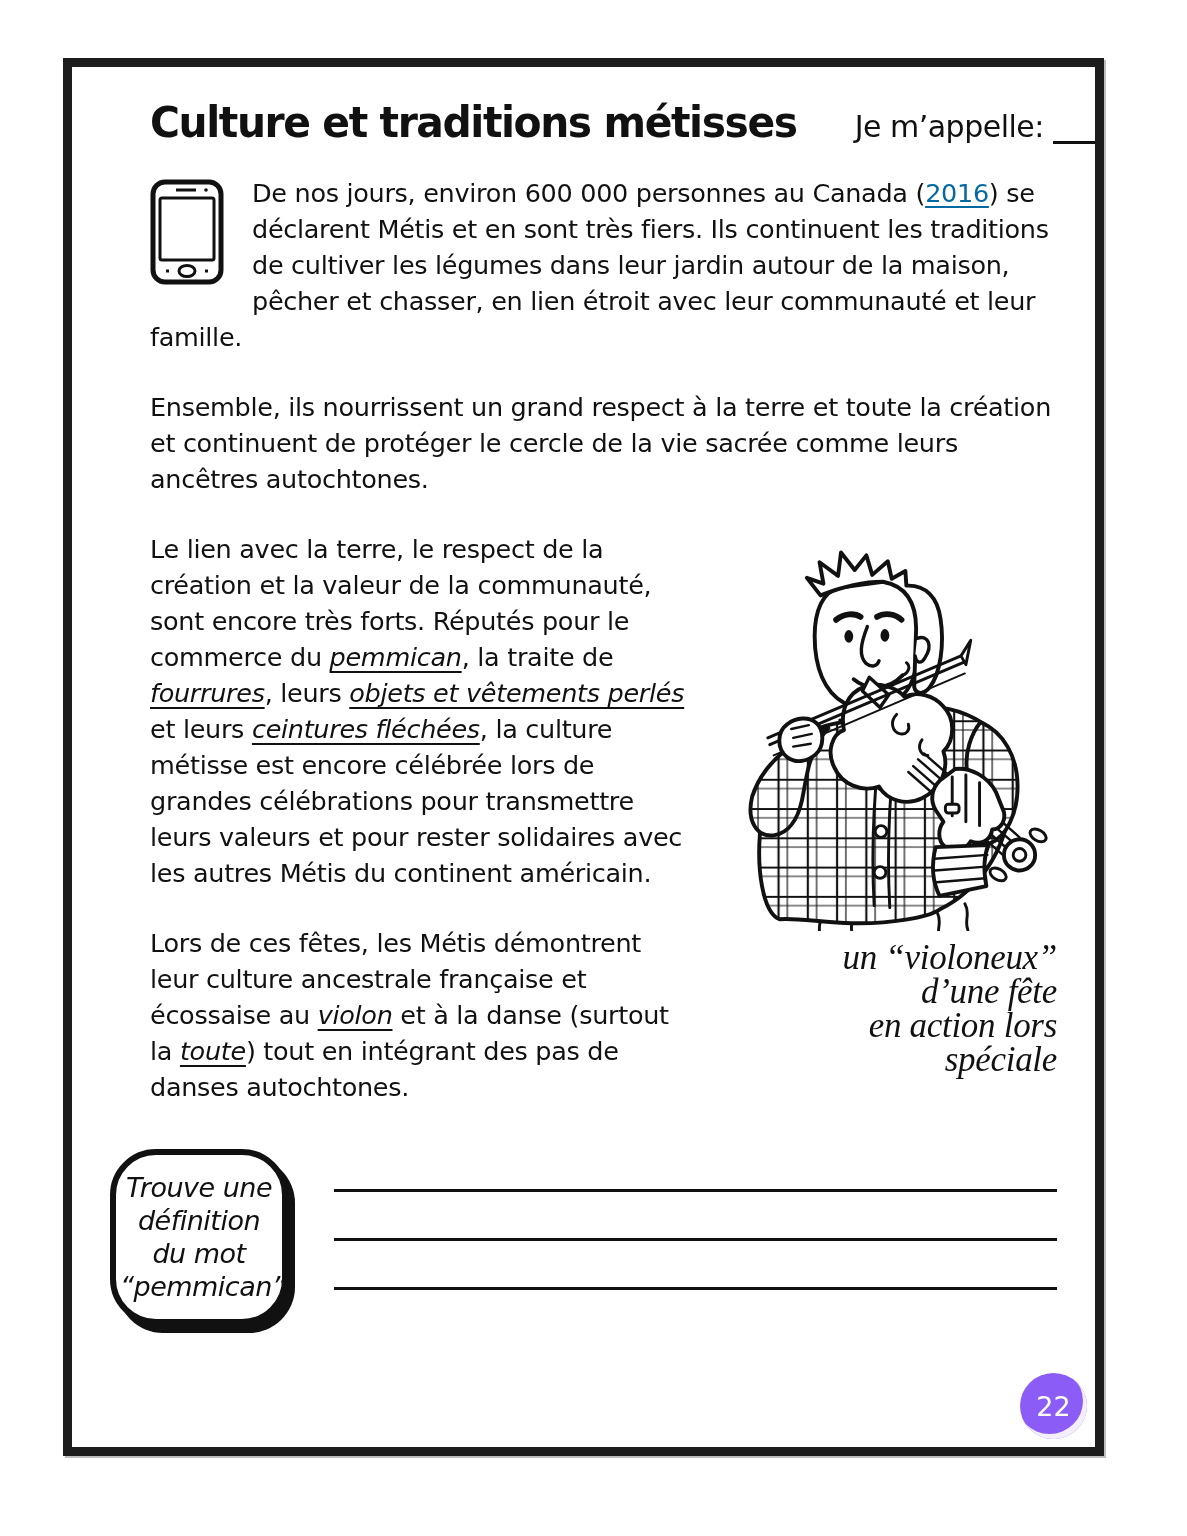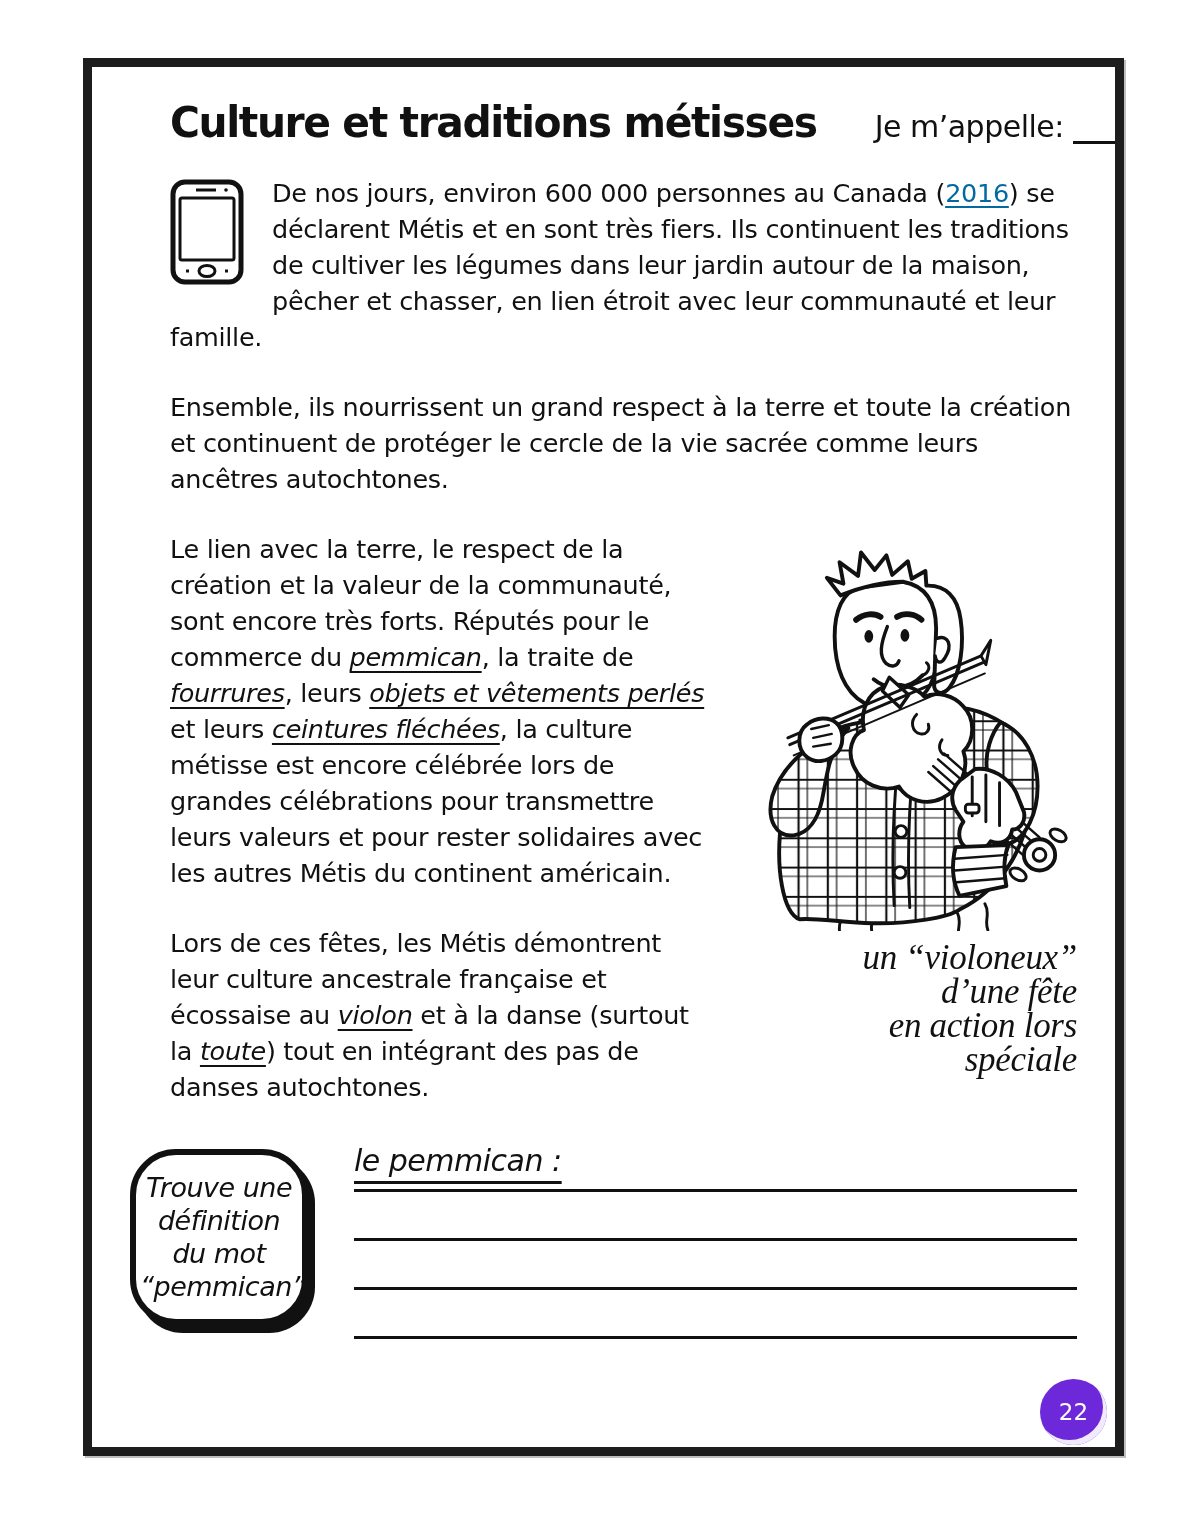--- a/index.html
+++ b/index.html
@@ -5,21 +5,20 @@
   * { margin:0; padding:0; box-sizing:border-box; }
   html,body { background:#ffffff; }
   body {
     width:1187px; height:1536px; position:relative;
     font-family:"DejaVu Sans", sans-serif; color:#111;
   }
   .frame {
     position:absolute; left:63px; top:58px; width:1041px; height:1398px;
     border:9px solid #1d1d1d; background:#fff; overflow:hidden;
     box-shadow:2px 2px 0 rgba(0,0,0,.25);
-    margin-left:20px;
   }
   .content { position:absolute; inset:0; padding:30px 38px 0 78px; }
 
   
   .header { display:flex; align-items:baseline; }
   .title {
     font-size:43px; font-weight:800; letter-spacing:-1.5px;
     transform:scaleX(.95); transform-origin:left bottom; white-space:nowrap;
   }
   .name-area { margin-left:24px; font-size:30px; letter-spacing:-.5px; white-space:nowrap; }
@@ -56,24 +55,24 @@
   .rule { height:49px; border-bottom:3px solid #111; }
   .pem-label {
     font-style:italic; font-size:30px; letter-spacing:-.5px;
     text-decoration:underline; text-decoration-thickness:3px; text-underline-offset:10px;
   }
 
   
   .footer-credit { position:absolute; left:140px; bottom:12px; font-weight:bold; font-size:29px; letter-spacing:-.5px; }
   .footer-site { position:absolute; left:622px; bottom:12px; font-weight:bold; font-size:29px; color:#2233cc; letter-spacing:-.5px; cursor:pointer; }
   .badge {
-    position:absolute; right:8px; bottom:2px; width:67px; height:66px;
-    background:#6d28d9; border-radius:50%; color:#fff;
+    position:absolute; right:8px; bottom:8px; width:67px; height:66px;
+    background:#8b5cf6; border-radius:50%; color:#fff;
     display:flex; align-items:center; justify-content:center;
-    font-size:23px; box-shadow:inset -4px -5px 0 rgba(255,255,255,.9);
+    font-size:27px; box-shadow:inset -4px -5px 0 rgba(255,255,255,.9);
   }
   .badge span { position:relative; }
   svg { display:block; }
 </style>
 </head>
 <body>
 
 <div class="frame">
   <div class="content">
 
@@ -183,21 +182,20 @@
     </div>
 
     <div class="activity">
       <div class="bubble">
         <div>Trouve une</div>
         <div>définition</div>
         <div>du mot</div>
         <div>“pemmican”.</div>
       </div>
       <div class="lines">
-        <div class="rule"><span class="pem-label">le pemmican :</span></div>
         <div class="rule"></div>
         <div class="rule"></div>
         <div class="rule"></div>
       </div>
     </div>
 
   </div>
 
   <div class="badge">
       <span>22</span>

